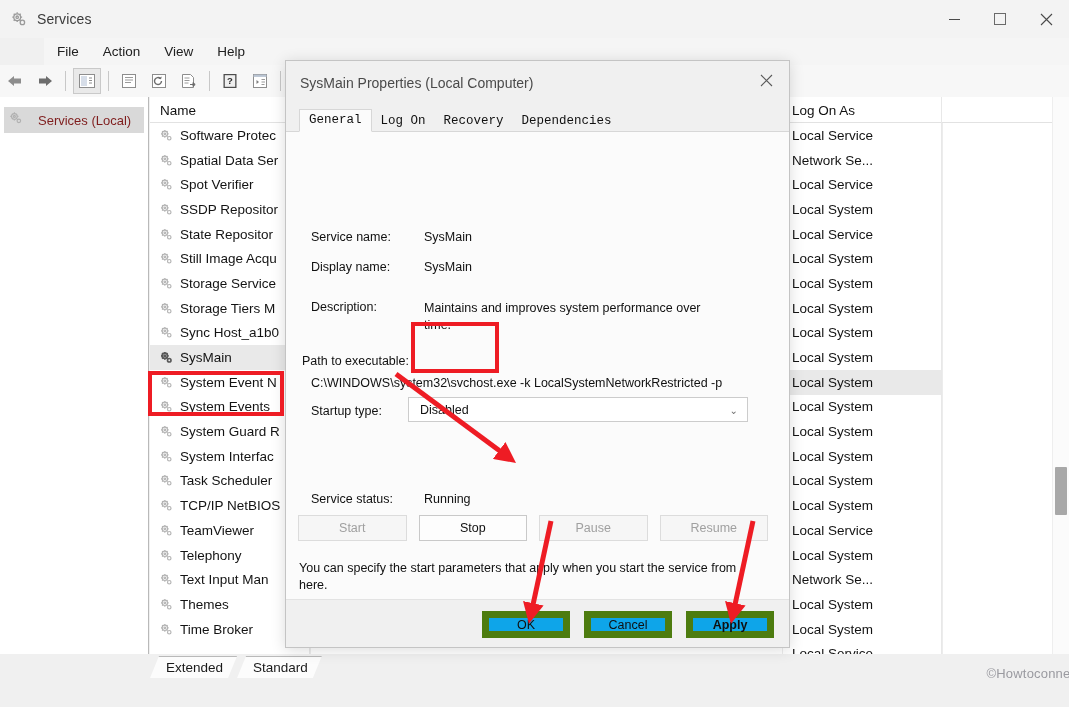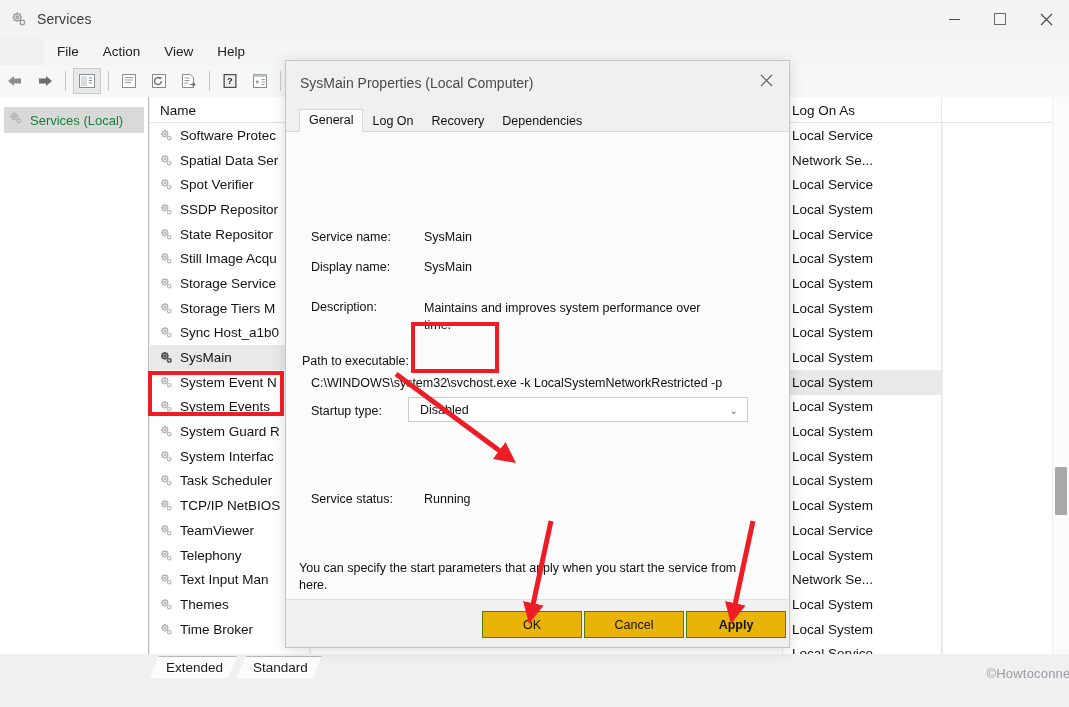--- a/index.html
+++ b/index.html
@@ -80,21 +80,21 @@
     background: #ffffff;
     border-right: 1px solid #b9b9b9;
     box-sizing: border-box;
   }
   .tree-root {
     margin: 10px 4px 0 4px;
     display: flex; align-items: center;
     background: #d9d9d9;
     padding: 3px 4px;
   }
-  .tree-root-label { font-size: 13px; color: #15803d; margin-left: 6px; }
+  .tree-root-label { font-size: 13px; color: #7f1d1d; margin-left: 14px; }
 
   .right-pane {
     position: absolute; left: 150px; top: 0;
     width: 919px; height: 557px;
     background: #ffffff;
     box-sizing: border-box;
   }
 
   
   .list-header {
@@ -204,21 +204,21 @@
     color: #5a5a5a;
   }
 
   .dlg-tabs {
     display: flex; align-items: flex-end;
     height: 26px; padding-left: 13px;
     border-bottom: 1px solid #d7d7d7;
   }
   .dtab {
     font-size: 12.5px; color: #101010;
-    font-family: Liberation Sans, sans-serif;
+    font-family: Liberation Mono, monospace;
     padding: 3px 9px 4px 9px;
     position: relative; top: 1px;
   }
   .dtab.active {
     background: #fbfbfb;
     border: 1px solid #d7d7d7;
     border-bottom: 1px solid #fbfbfb;
   }
 
   .dlg-body {
@@ -267,22 +267,22 @@
 
   .dlg-footer {
     position: absolute; left: 0; bottom: 0;
     width: 503px; height: 48px;
     background: #f0f0f0;
     border-top: 1px solid #e3e3e3;
     box-sizing: border-box;
   }
   .dlgbtn {
     position: absolute; top: 11px;
-    width: 100px; height: 27px;
-    background: #eab308; border: 1px solid #4d7c0f;
+    width: 88px; height: 27px;
+    background: #0ea5e9; border: 7px solid #4d7c0f;
     box-sizing: border-box;
     display: flex; align-items: center; justify-content: center;
     font-size: 12.5px; color: #101010;
   }
 
   
   .hl-box {
     position: absolute; border: 4px solid #ee1c24; pointer-events: none;
   }
   .arrows {
@@ -774,20 +774,26 @@
 
       <div class="f-label" style="left:25px; top:272px;">Startup type:</div>
       <div class="combo">
         <span>Disabled</span>
         <span class="combo-arrow">⌄</span>
       </div>
 
       <div class="f-label" style="left:25px; top:360px;">Service status:</div>
       <div class="f-value" style="left:138px; top:360px;">Running</div>
 
+      <div class="svcbtn-row" id="svc-btn-row">
+          <div class="svcbtn">Start</div>
+          <div class="svcbtn enabled">Stop</div>
+          <div class="svcbtn">Pause</div>
+          <div class="svcbtn">Resume</div>
+        </div>
 
       <div class="helptext">You can specify the start parameters that apply when you start the service from here.</div>
 
       <div class="f-label dimmed" style="left:25px; top:484px;">Start parameters:</div>
     </div>
 
     <div class="dlg-footer">
       <div class="dlgbtn" style="left:196px;">OK</div>
       <div class="dlgbtn" style="left:298px;">Cancel</div>
       <div class="dlgbtn" style="left:400px;font-weight:bold;">Apply</div>

